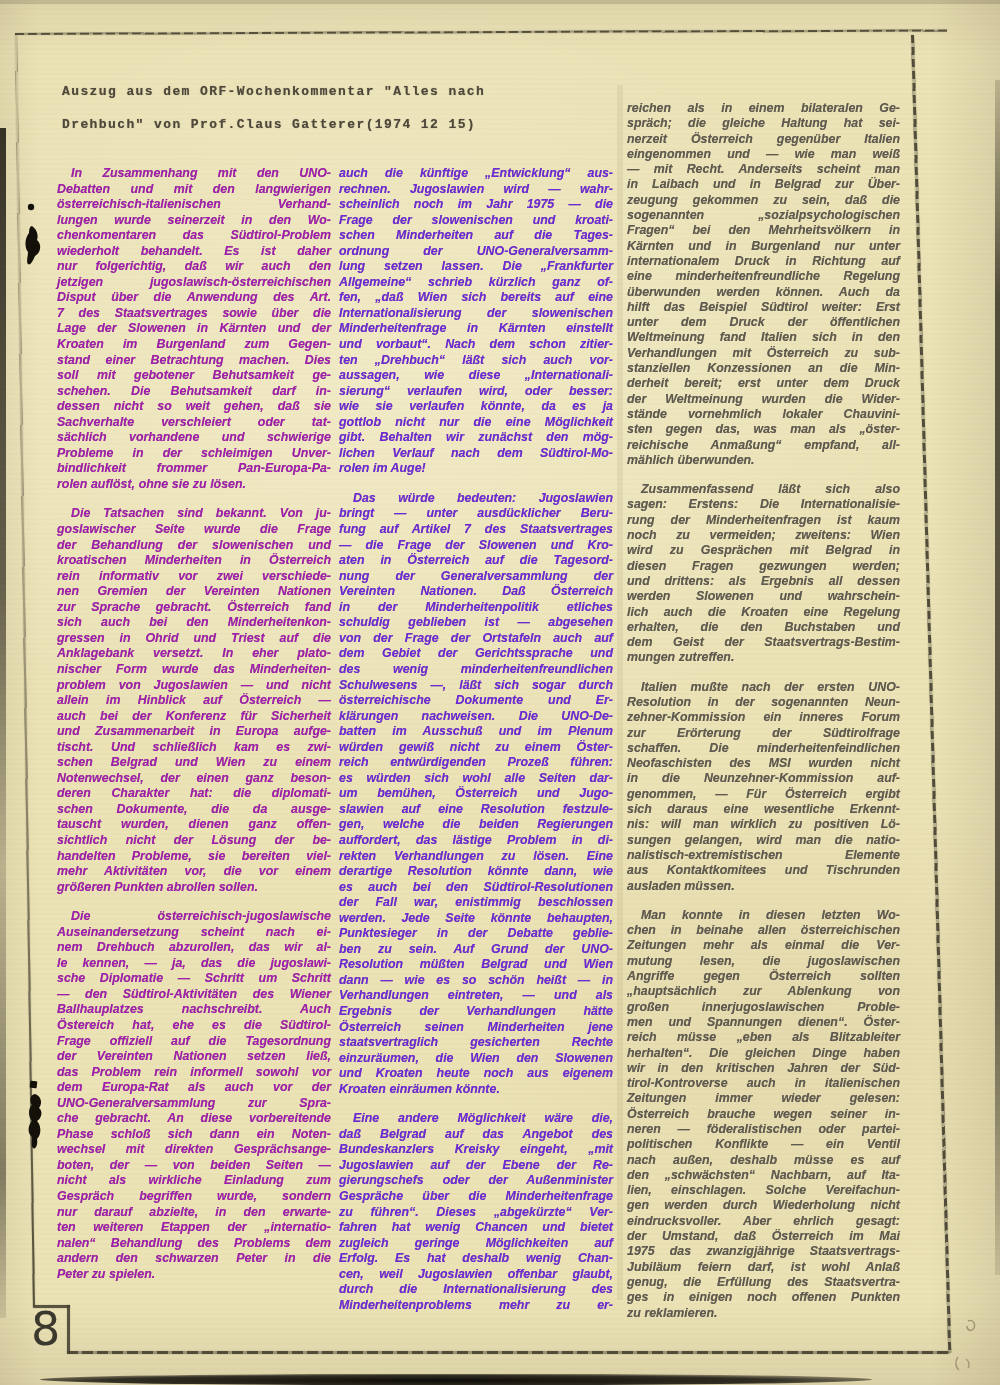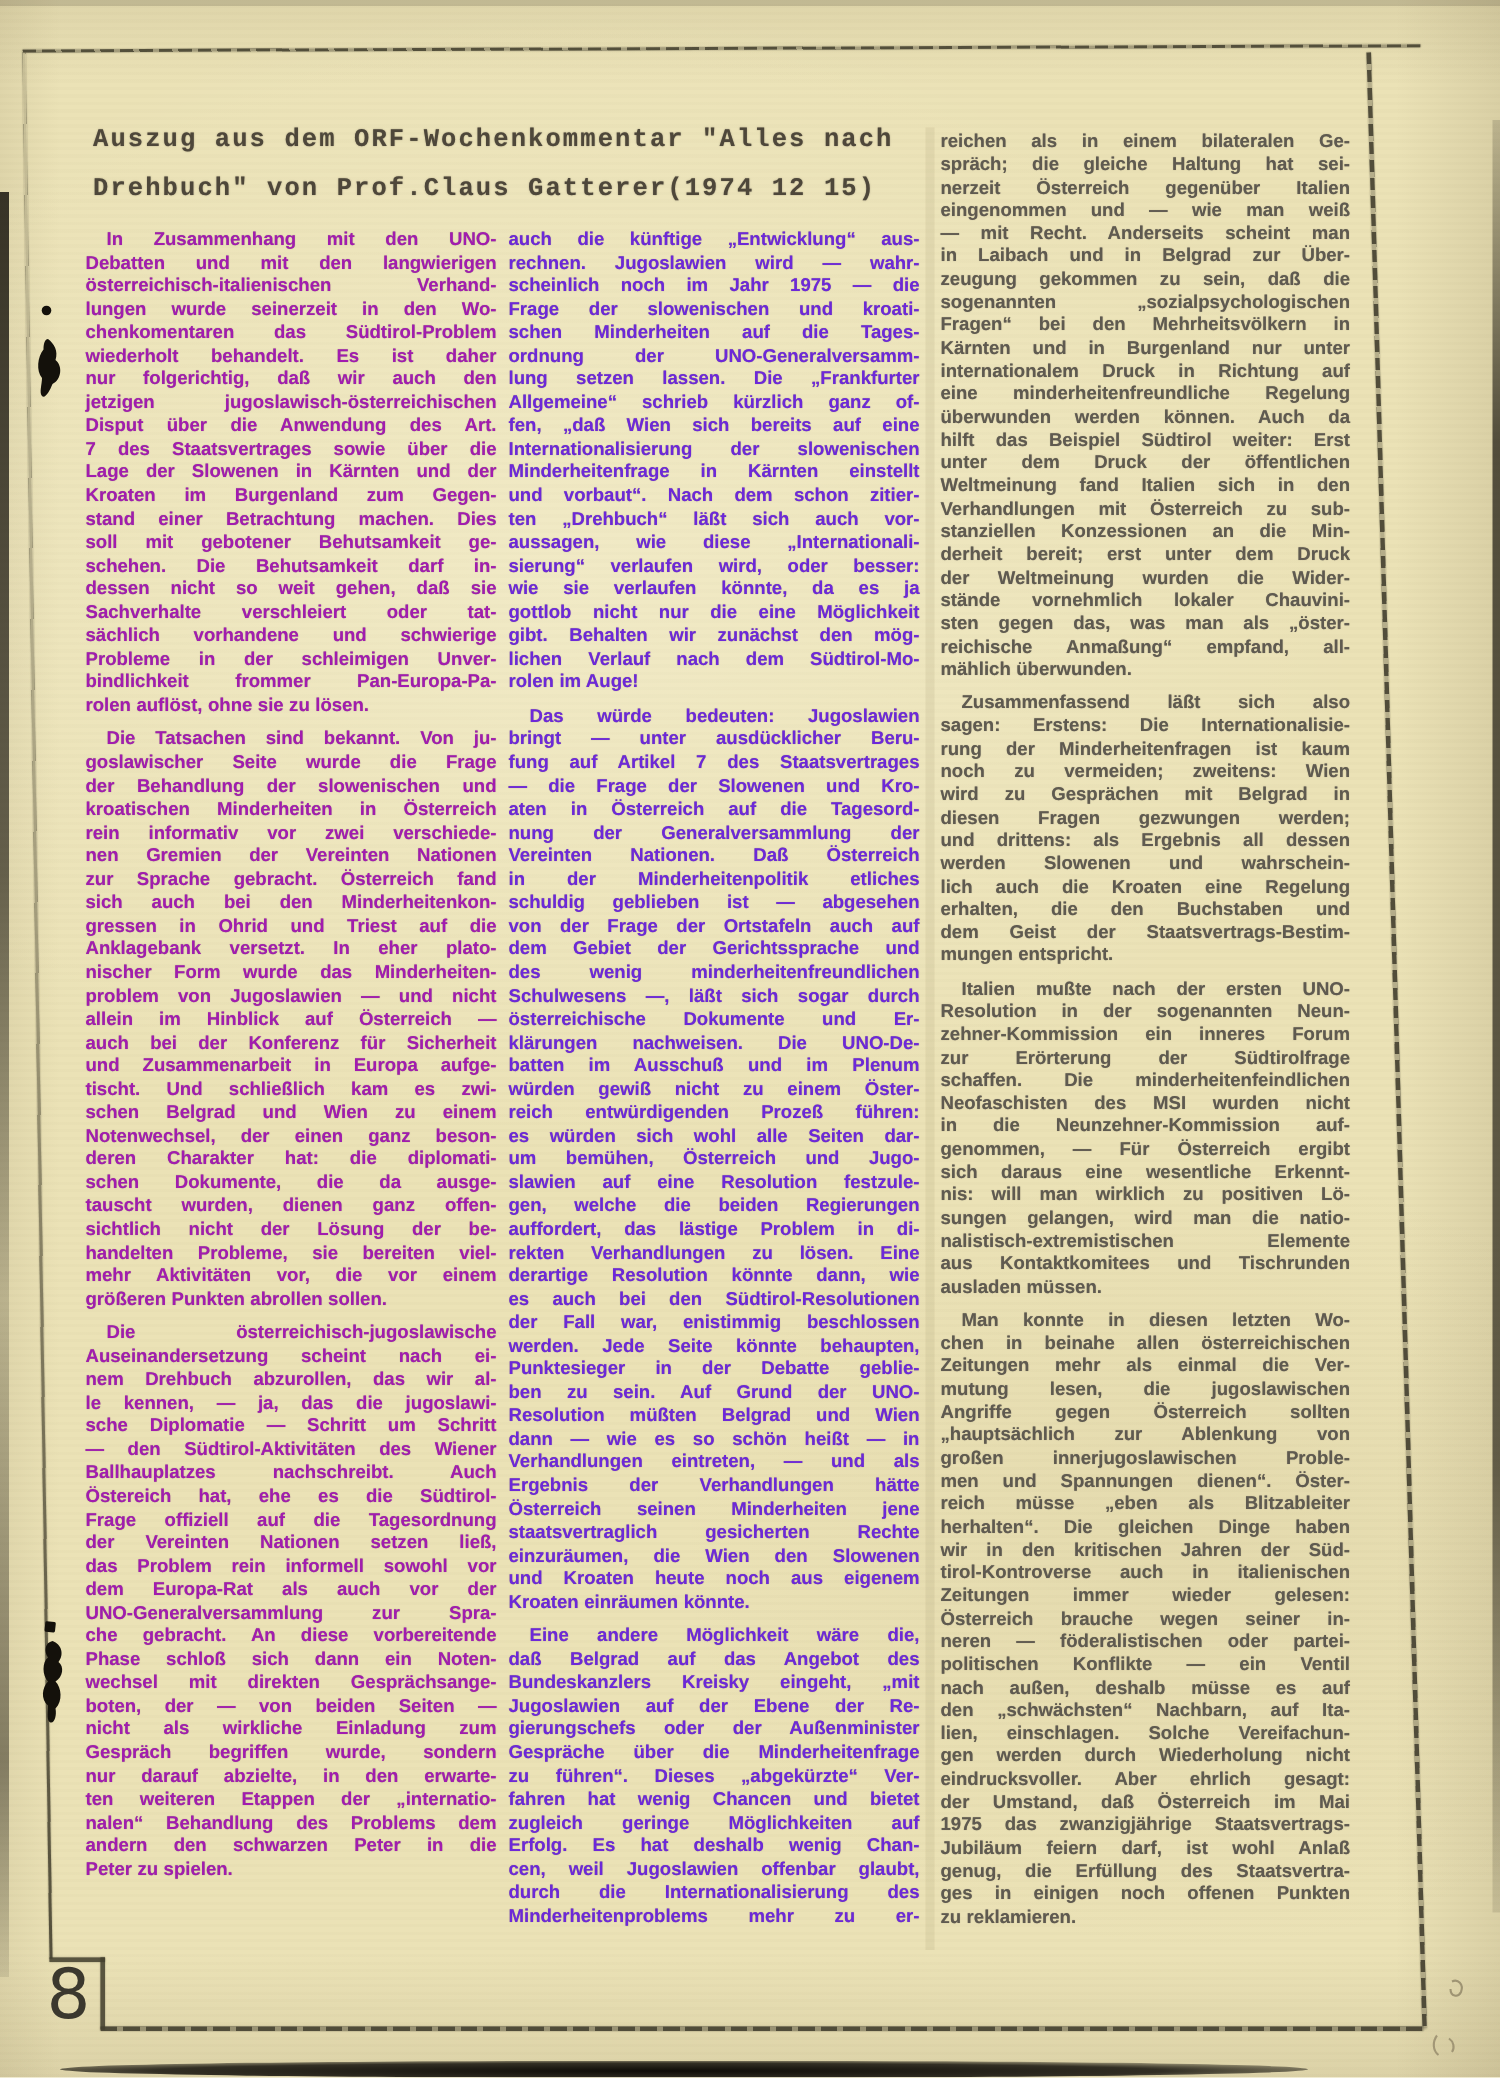--- a/index.html
+++ b/index.html
@@ -16,37 +16,37 @@
       radial-gradient(ellipse 760px 560px at 38% 28%, rgba(255,252,235,0.30), rgba(255,252,235,0) 70%),
       radial-gradient(ellipse 500px 380px at 80% 75%, rgba(140,120,70,0.08), rgba(140,120,70,0) 70%),
       linear-gradient(90deg, rgba(110,95,60,0.10), rgba(110,95,60,0) 4%, rgba(110,95,60,0) 93%, rgba(110,95,60,0.14)),
       linear-gradient(180deg, rgba(110,95,60,0.10), rgba(110,95,60,0) 4%, rgba(110,95,60,0) 94%, rgba(110,95,60,0.12)),
       repeating-linear-gradient(0deg, rgba(60,50,20,0.015) 0 2px, rgba(0,0,0,0) 2px 5px);
   }
   
   .title-line{
     position:absolute;left:62px;
     font-family:"Liberation Mono","DejaVu Sans Mono",monospace;
-    font-size:17px;font-weight:700;letter-spacing:1.4px;
+    font-size:13px;font-weight:700;letter-spacing:1.4px;
     color:#4e473a;text-shadow:0 0 1px rgba(78,71,58,0.55);
     white-space:nowrap;
   }
   #title1{top:84px;}
   #title2{top:117px;}
   
   .col{
     position:absolute;width:274px;
     font-size:12.4px;font-weight:700;line-height:15.55px;
     letter-spacing:0px;word-spacing:0.2px;
     text-shadow:0 0 0.6px rgba(95,90,78,0.6);
   }
   #col0{left:57px;top:152px;color:#a21caf;}
   #col1{left:339px;top:152px;color:#6d28d9;}
   #col2{left:627px;top:87px;width:273px;color:#5f5a50;line-height:15.3px;}
-  .para{margin:0 0 7px 0;}
+  .para{margin:14px 0 7px 0;font-style:italic;}
   .plines{text-align:justify;text-align-last:justify;}
   .ind .plines{text-indent:14px;}
   .plast{text-align:left;}
   
   .rule{position:absolute;background:#45412f;opacity:0.88;box-shadow:0 0 1px rgba(69,65,47,0.8);}
   #rule-top{left:15px;top:33px;width:932px;height:2px;transform:rotate(-0.22deg);transform-origin:left center;
     background:repeating-linear-gradient(90deg,#403c2b 0 9px,rgba(64,60,43,0.45) 9px 13px);}
   #rule-left{left:15px;top:35px;width:2px;height:1271px;transform:rotate(-0.81deg);transform-origin:top left;
     background:linear-gradient(180deg,rgba(64,60,43,0.18),rgba(64,60,43,0.45) 45%,rgba(64,60,43,0.85) 80%,#403c2b);}
   #rule-right{left:911px;top:35px;width:2.5px;height:1318px;transform:rotate(-1.62deg);transform-origin:top left;
@@ -115,21 +115,21 @@
         <div class="plines">Eine andere Möglichkeit wäre die,<br>daß Belgrad auf das Angebot des<br>Bundeskanzlers Kreisky eingeht, „mit<br>Jugoslawien auf der Ebene der Re-<br>gierungschefs oder der Außenminister<br>Gespräche über die Minderheitenfrage<br>zu führen“. Dieses „abgekürzte“ Ver-<br>fahren hat wenig Chancen und bietet<br>zugleich geringe Möglichkeiten auf<br>Erfolg. Es hat deshalb wenig Chan-<br>cen, weil Jugoslawien offenbar glaubt,<br>durch die Internationalisierung des<br>Minderheitenproblems mehr zu er-</div>
       </div>
     </div>
   <div class="col" id="col2">
       <div class="para">
         <div class="plines">reichen als in einem bilateralen Ge-<br>spräch; die gleiche Haltung hat sei-<br>nerzeit Österreich gegenüber Italien<br>eingenommen und — wie man weiß<br>— mit Recht. Anderseits scheint man<br>in Laibach und in Belgrad zur Über-<br>zeugung gekommen zu sein, daß die<br>sogenannten „sozialpsychologischen<br>Fragen“ bei den Mehrheitsvölkern in<br>Kärnten und in Burgenland nur unter<br>internationalem Druck in Richtung auf<br>eine minderheitenfreundliche Regelung<br>überwunden werden können. Auch da<br>hilft das Beispiel Südtirol weiter: Erst<br>unter dem Druck der öffentlichen<br>Weltmeinung fand Italien sich in den<br>Verhandlungen mit Österreich zu sub-<br>stanziellen Konzessionen an die Min-<br>derheit bereit; erst unter dem Druck<br>der Weltmeinung wurden die Wider-<br>stände vornehmlich lokaler Chauvini-<br>sten gegen das, was man als „öster-<br>reichische Anmaßung“ empfand, all-</div>
         <div class="plast">mählich überwunden.</div>
       </div>
       <div class="para ind">
         <div class="plines">Zusammenfassend läßt sich also<br>sagen: Erstens: Die Internationalisie-<br>rung der Minderheitenfragen ist kaum<br>noch zu vermeiden; zweitens: Wien<br>wird zu Gesprächen mit Belgrad in<br>diesen Fragen gezwungen werden;<br>und drittens: als Ergebnis all dessen<br>werden Slowenen und wahrschein-<br>lich auch die Kroaten eine Regelung<br>erhalten, die den Buchstaben und<br>dem Geist der Staatsvertrags-Bestim-</div>
-        <div class="plast">mungen entspricht.</div>
+        <div class="plast">mungen zutreffen.</div>
       </div>
       <div class="para ind">
         <div class="plines">Italien mußte nach der ersten UNO-<br>Resolution in der sogenannten Neun-<br>zehner-Kommission ein inneres Forum<br>zur Erörterung der Südtirolfrage<br>schaffen. Die minderheitenfeindlichen<br>Neofaschisten des MSI wurden nicht<br>in die Neunzehner-Kommission auf-<br>genommen, — Für Österreich ergibt<br>sich daraus eine wesentliche Erkennt-<br>nis: will man wirklich zu positiven Lö-<br>sungen gelangen, wird man die natio-<br>nalistisch-extremistischen Elemente<br>aus Kontaktkomitees und Tischrunden</div>
         <div class="plast">ausladen müssen.</div>
       </div>
       <div class="para ind">
         <div class="plines">Man konnte in diesen letzten Wo-<br>chen in beinahe allen österreichischen<br>Zeitungen mehr als einmal die Ver-<br>mutung lesen, die jugoslawischen<br>Angriffe gegen Österreich sollten<br>„hauptsächlich zur Ablenkung von<br>großen innerjugoslawischen Proble-<br>men und Spannungen dienen“. Öster-<br>reich müsse „eben als Blitzableiter<br>herhalten“. Die gleichen Dinge haben<br>wir in den kritischen Jahren der Süd-<br>tirol-Kontroverse auch in italienischen<br>Zeitungen immer wieder gelesen:<br>Österreich brauche wegen seiner in-<br>neren — föderalistischen oder partei-<br>politischen Konflikte — ein Ventil<br>nach außen, deshalb müsse es auf<br>den „schwächsten“ Nachbarn, auf Ita-<br>lien, einschlagen. Solche Vereifachun-<br>gen werden durch Wiederholung nicht<br>eindrucksvoller. Aber ehrlich gesagt:<br>der Umstand, daß Österreich im Mai<br>1975 das zwanzigjährige Staatsvertrags-<br>Jubiläum feiern darf, ist wohl Anlaß<br>genug, die Erfüllung des Staatsvertra-<br>ges in einigen noch offenen Punkten</div>
         <div class="plast">zu reklamieren.</div>
       </div>
     </div>

